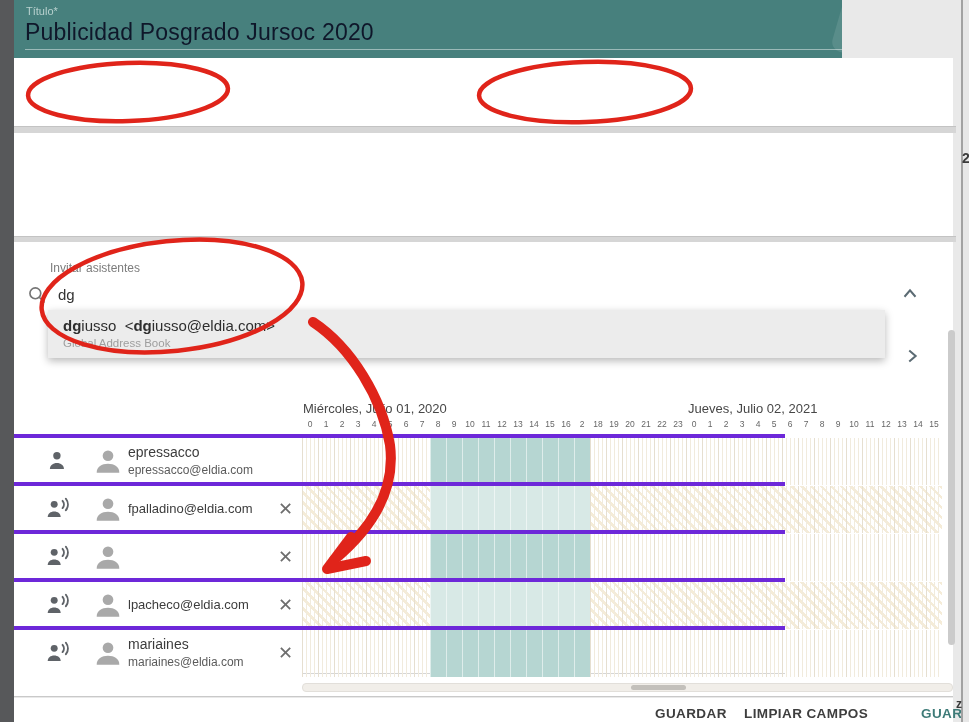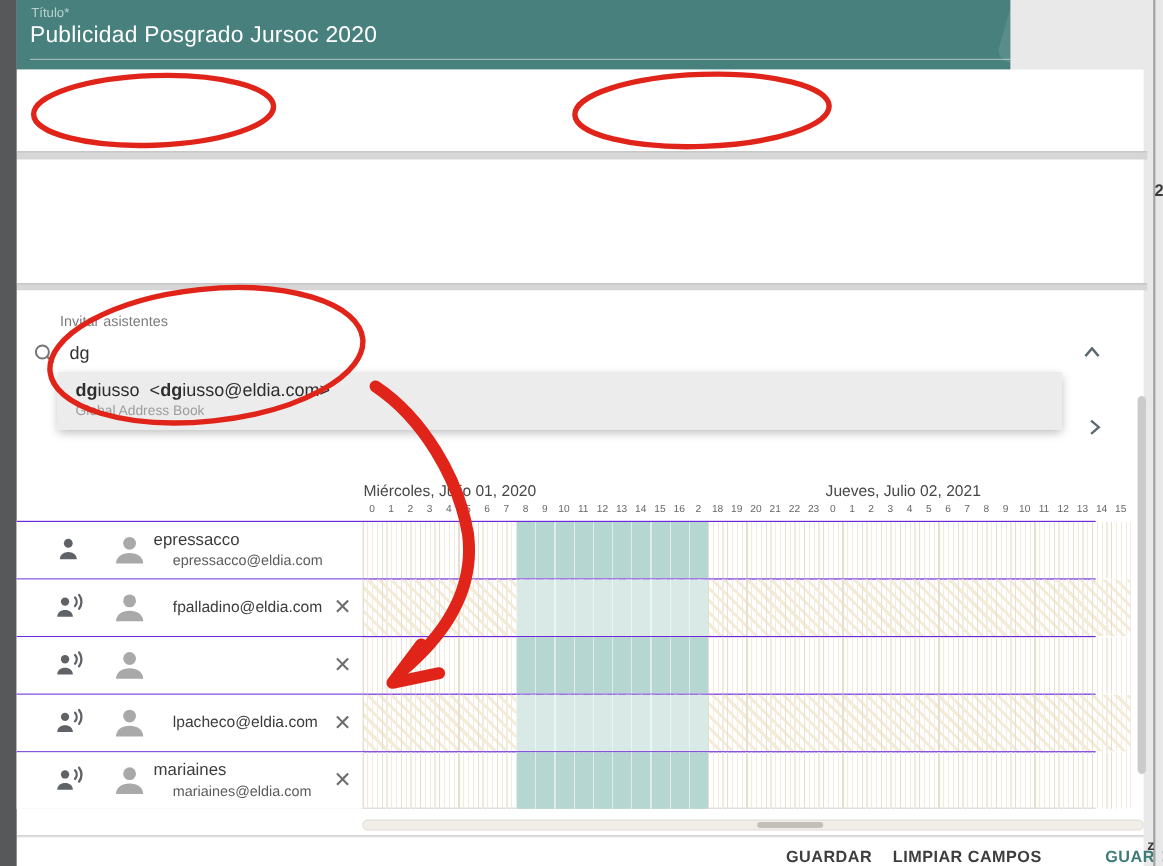--- a/index.html
+++ b/index.html
@@ -11,21 +11,21 @@
   .left-strip  { left:0; top:0; width:14px; height:722px; background:#57585a; }
   .right-line  { left:961px; top:0; width:2px; height:722px; background:#a2a2a2; }
   .right-bg    { left:963px; top:0; width:6px; height:722px; background:#e7e7e7; }
   .edge-frag   { color:#3a3a3a; font-weight:bold; }
   .frag-2 { left:962px; top:150px; font-size:14px; }
   .frag-z { left:956px; top:697px; font-size:12px; }
 
   
   .header { left:14px; top:0; width:828px; height:58px; background:#47807d; overflow:hidden; }
   .hdr-label { left:12px; top:5px; font-size:11px; color:#b9d1cf; }
-  .hdr-title { left:11px; top:19px; font-size:19px; color:#ffffff; letter-spacing:.2px; }
+  .hdr-title { left:11px; top:19px; font-size:23px; color:#0f172a; letter-spacing:.2px; }
   .hdr-underline { left:11px; top:49px; width:920px; height:1px; background:rgba(255,255,255,.45); }
   .wm { left:825px; top:-22px; width:98px; height:92px; transform:rotate(16deg); }
   .wm-body { left:0; top:6px; width:86px; height:80px; background:rgba(255,255,255,.10); border-radius:10px; }
   .wm-inner{ left:20px; top:24px; width:46px; height:46px; border:8px solid rgba(255,255,255,.13); }
   .wm-center{ left:35px; top:40px; width:17px; height:16px; background:rgba(255,255,255,.15); }
 
   
   .card { background:#ffffff; }
   .card-dates  { left:14px; top:58px;  width:939px; height:68px; }
   .gap1 { left:14px; top:126px; width:942px; height:7px; background:#d6d6d6; border-top:1px solid #c3c3c3; }
@@ -62,21 +62,21 @@
   .sugg-main { font-size:15px; color:#2e2e2e; white-space:pre; }
   .sugg-main b { font-weight:bold; }
   .sugg-sub  { font-size:11.5px; color:#9e9e9e; margin-top:3px; }
 
   
   .day-label { top:401px; font-size:13px; color:#474747; z-index:1; }
   .dl0 { left:303px; } .dl1 { left:688px; }
   .hour-scale { top:419px; display:flex; z-index:1; }
   .hour-label { width:16px; font-size:8.5px; color:#666; text-align:center; }
   .sched-rows { left:14px; top:434px; width:939px; z-index:2; }
-  .sched-row { position:absolute; left:0; width:899px; height:48px; border-top:1px solid #6d28d9; background:#fff; }
+  .sched-row { position:absolute; left:0; width:771px; height:48px; border-top:4px solid #6d28d9; background:#fff; }
   .sched-row.last-line { border-bottom:1px solid #d6d6d6; }
   .grid-cell { position:absolute; left:288px; top:0; width:640px; height:47px;
     background:
       repeating-linear-gradient(90deg, #e6dfd0 0 1px, transparent 1px 16px),
       repeating-linear-gradient(90deg, #f1ebdd 0 1px, transparent 1px 4px);
   }
   .sched-row.hatch .grid-cell {
     background:
       repeating-linear-gradient(90deg, #e6dfd0 0 1px, transparent 1px 16px),
       repeating-linear-gradient(90deg, #f1ebdd 0 1px, transparent 1px 4px),
@@ -85,21 +85,21 @@
   .busy { position:absolute; top:0; height:47px; background:#b6d6d2;
     background-image:repeating-linear-gradient(90deg, rgba(255,255,255,.55) 0 1px, transparent 1px 16px); }
   .sched-row.hatch .busy { background-color:#d8e9e6; }
 
   
   .att-cell { position:absolute; left:0; top:0; width:288px; height:47px; background:#fff; }
   .role-icon { position:absolute; left:30px; top:11px; width:28px; height:26px; color:#5f6368; }
   .avatar-icon { position:absolute; left:78px; top:8px; width:32px; height:32px; color:#a9a9a9; }
   .att-text { position:absolute; left:114px; top:6px; }
   .att-name { font-size:14px; color:#3c3c3c; }
-  .att-email { font-size:12px; color:#5b5b5b; margin-top:3px;margin-left:16px; }
+  .att-email { font-size:12px; color:#5b5b5b; margin-top:3px; }
   .sched-row.single .att-text { top:15px; }
   .sched-row.single .att-email { font-size:13px; color:#3c3c3c; margin-top:0; }
   .remove-icon { position:absolute; left:264px; top:12px; font-size:18px; color:#6e6e6e; }
 
   
   .h-scrollbar { left:302px; top:683px; width:651px; height:9px; background:#f1eee9; border:1px solid #e2dfda; border-radius:4px; }
   .h-thumb { position:absolute; left:328px; top:1px; width:55px; height:5px; background:#c3c0bb; border-radius:3px; }
   .v-thumb { left:948px; top:330px; width:7px; height:315px; background:#cbcbcb; border-radius:4px; }
 
   

